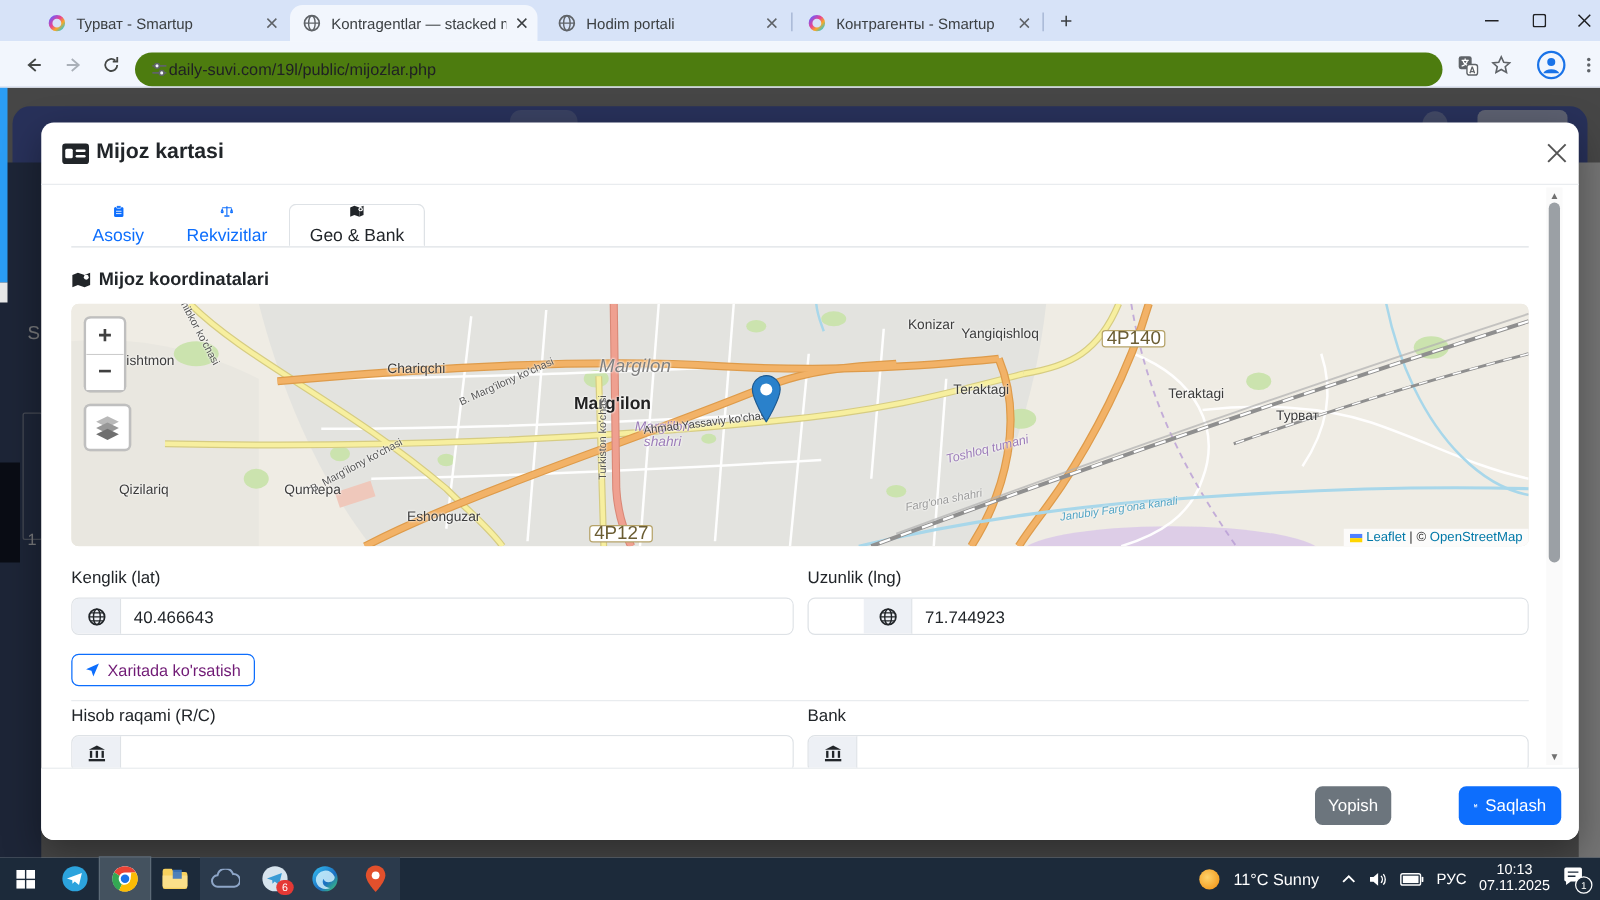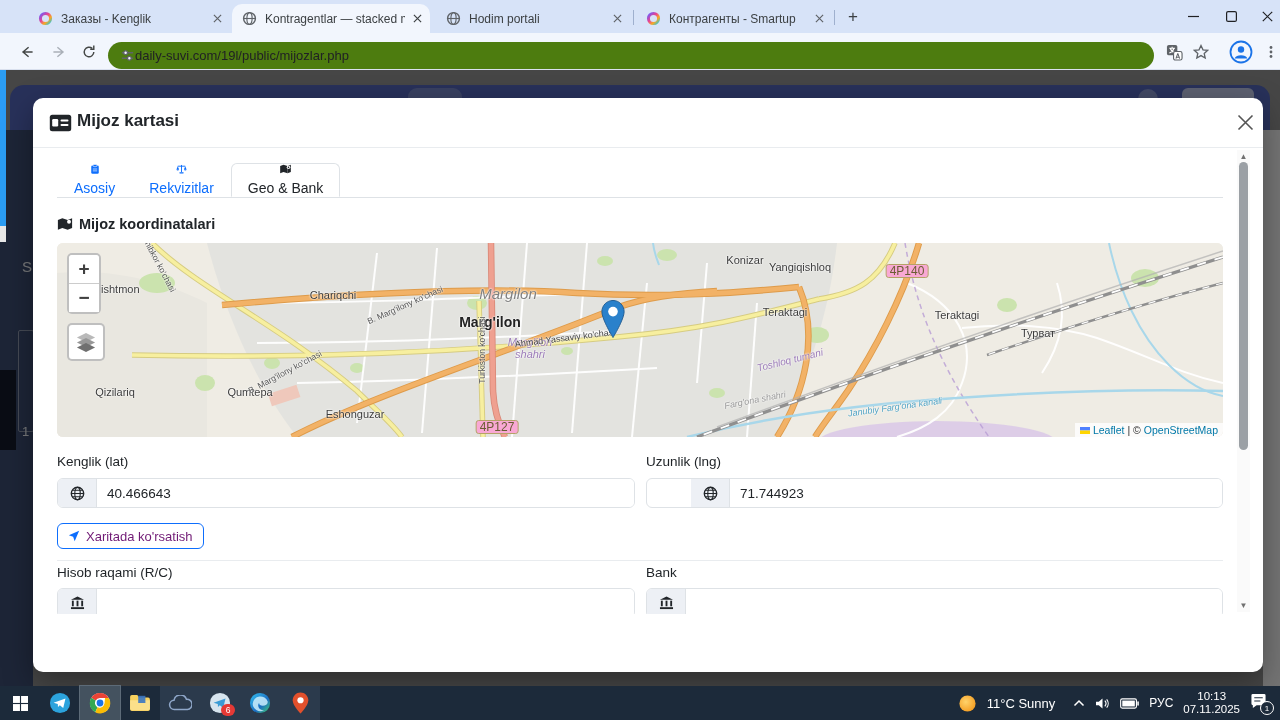--- a/index.html
+++ b/index.html
@@ -60,22 +60,22 @@
   .fbtn{position:absolute;top:14px;height:31px;border-radius:6px;font-size:13.5px;display:flex;
      align-items:center;justify-content:center;gap:6px;color:#fff;box-sizing:border-box;padding:0 12px;}
   
   #msb{position:absolute;left:1204px;top:52px;width:13px;height:462px;background:#fafafa;}
   #msb .thumb{position:absolute;left:2px;top:12px;width:9px;height:288px;background:#9ba0a5;border-radius:5px;}
   #msb .ar{position:absolute;left:0;width:13px;text-align:center;font-size:8px;color:#707070;}
 
   
   .ml{position:absolute;font-size:11px;color:#3c3c3c;white-space:nowrap;transform:translate(-50%,-50%);
       text-shadow:0 0 2px #fff,0 0 2px #fff;}
-  .badge-road{position:absolute;transform:translate(-50%,-50%);font-size:12px;color:#6b5d33;
-      background:#f9a8d4;border:1px solid #b5a268;border-radius:3px;padding:0 3px;line-height:12px;}
+  .badge-road{position:absolute;transform:translate(-50%,-50%);font-size:15px;color:#6b5d33;
+      background:#ffffff;border:1px solid #b5a268;border-radius:3px;padding:0 3px;line-height:12px;}
   #zoomctl{position:absolute;left:10px;top:10px;width:30px;border:2px solid rgba(0,0,0,0.25);border-radius:5px;background:#fff;}
   .zbtn{width:30px;height:28px;display:flex;align-items:center;justify-content:center;font-size:19px;
       font-weight:700;color:#404040;background:#fff;}
   #zoomctl .zbtn:first-child{border-bottom:1px solid #ccc;border-radius:4px 4px 0 0;}
   #layersctl{position:absolute;left:10px;top:80px;width:34px;height:34px;border:2px solid rgba(0,0,0,0.25);
       border-radius:5px;background:#fff;display:flex;align-items:center;justify-content:center;}
   #attrib{position:absolute;right:0;bottom:0;background:rgba(255,255,255,0.8);font-size:10.5px;color:#333;
       padding:1px 5px;display:flex;align-items:center;gap:3px;}
   #attrib a{color:#0078A8;}
 
@@ -118,21 +118,21 @@
           <defs>
             <linearGradient id="sg1" x1="0" y1="0" x2="1" y2="1">
               <stop offset="0" stop-color="#6a5cff"></stop>
               <stop offset="0.4" stop-color="#e84393"></stop>
               <stop offset="0.7" stop-color="#f9a825"></stop>
               <stop offset="1" stop-color="#26c6da"></stop>
             </linearGradient>
           </defs>
           <circle cx="8" cy="8" r="5.4" fill="none" stroke="url(#sg1)" stroke-width="3.2"></circle>
         </svg>
-      <span class="t">Заказы - Kenglik</span>
+      <span class="t">Турват - Smartup</span>
       <svg width="9" height="9" viewBox="0 0 10 10">
           <path d="M1,1 9,9 M9,1 1,9" stroke="#5f6368" stroke-width="1.3"></path>
         </svg>
     </div>
     <div class="tab active" style="left:232px;width:198px;">
       <svg width="15" height="15" viewBox="0 0 16 16">
           <circle cx="8" cy="8" r="6.3" fill="none" stroke="#5f6368" stroke-width="1.5"></circle>
           <ellipse cx="8" cy="8" rx="2.8" ry="6.3" fill="none" stroke="#5f6368" stroke-width="1.2"></ellipse>
           <path d="M1.7,8 H14.3" stroke="#5f6368" stroke-width="1.2"></path>
         </svg>
@@ -466,20 +466,34 @@
         <input type="text" value="" style="">
       </div>
     </div>
 
     <div id="msb">
       <div class="ar" style="top:2px;">▲</div>
       <div class="thumb"></div>
       <div class="ar" style="bottom:2px;">▼</div>
     </div>
 
+    <div id="mfooter">
+      <div class="fbtn" style="right:150px;width:61px;background:#6c757d;">
+        <span>Yopish</span>
+      </div>
+      <div class="fbtn" style="right:14px;width:82px;background:#0d6efd;">
+        <svg width="13" height="13" viewBox="0 0 14 14">
+            <path d="M1.5,2.5 a1,1 0 0 1 1,-1 h8 l2,2 v8 a1,1 0 0 1 -1,1 h-9 a1,1 0 0 1 -1,-1 Z" fill="#fff"></path>
+            <rect x="4" y="1.5" width="5" height="3.4" fill="#0d6efd"></rect>
+            <rect x="3.6" y="7.5" width="6.8" height="4.4" fill="#0d6efd"></rect>
+            <rect x="4.6" y="8.5" width="4.8" height="2.4" fill="#fff"></rect>
+          </svg>
+        <span>Saqlash</span>
+      </div>
+    </div>
   </div>
 
   <div class="abs" id="taskbar">
     <div class="tbtile">
       <svg width="15" height="15" viewBox="0 0 16 16">
           <rect x="0" y="0" width="7.4" height="7.4" fill="#fff"></rect>
           <rect x="8.6" y="0" width="7.4" height="7.4" fill="#fff"></rect>
           <rect x="0" y="8.6" width="7.4" height="7.4" fill="#fff"></rect>
           <rect x="8.6" y="8.6" width="7.4" height="7.4" fill="#fff"></rect>
         </svg>

